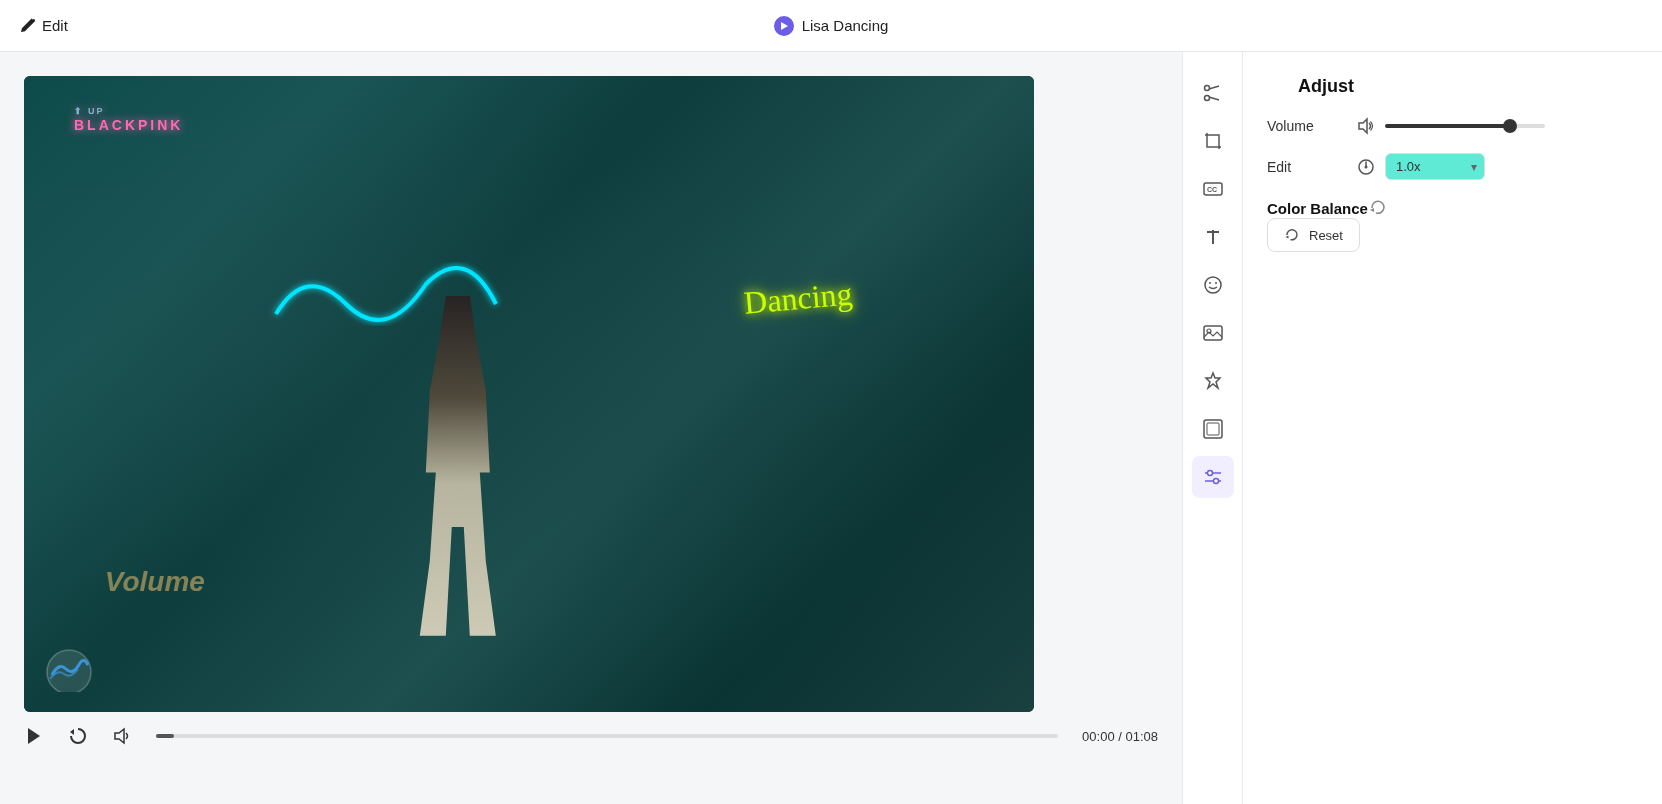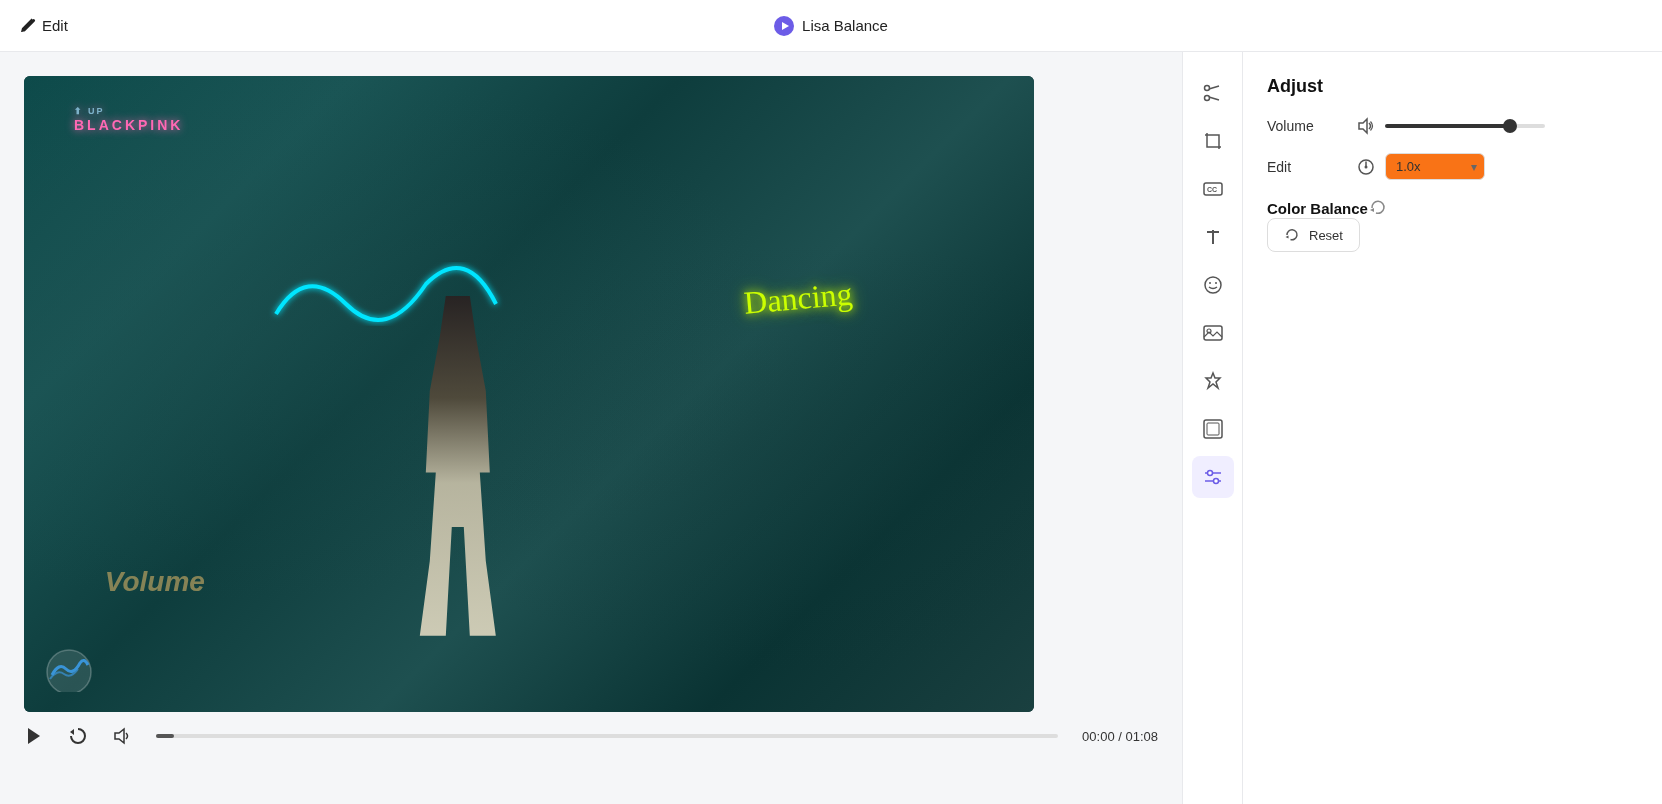--- a/index.html
+++ b/index.html
@@ -203,20 +203,21 @@
       border-left: 1px solid #e8e9ec;
       padding: 24px 24px;
       overflow-y: auto;
     }
 
     .panel-title {
       font-size: 18px;
       font-weight: 600;
       color: #111;
       margin-bottom: 20px;
+      margin-left: 31px;
     }
 
     .adjust-row {
       display: flex;
       align-items: center;
       margin-bottom: 18px;
     }
     .adjust-label {
       width: 90px;
       font-size: 14px;
@@ -252,21 +253,21 @@
       transform: translateY(-50%);
     }
 
     
     .speed-select {
       border: 1px solid #ddd;
       border-radius: 6px;
       padding: 5px 28px 5px 10px;
       font-size: 13px;
       color: #333;
-      background: #f97316;
+      background: #5eead4;
       appearance: none;
       -webkit-appearance: none;
       cursor: pointer;
       outline: none;
       min-width: 100px;
       position: relative;
     }
     .speed-select-wrapper {
       position: relative;
       display: inline-block;
@@ -374,21 +375,21 @@
 
 <div class="header">
   <div class="header-edit">
     <svg width="16" height="16" viewBox="0 0 16 16" fill="none">
       <path d="M11.5 2.5l2 2-9 9H2.5v-2l9-9zm1.06-1.06a1.5 1.5 0 012.12 2.12l-9.5 9.5a1 1 0 01-.44.26l-3 .75a.5.5 0 01-.61-.61l.75-3a1 1 0 01.26-.44l9.42-9.58z" fill="#222"></path>
     </svg>
     <span>Edit</span>
   </div>
   <div class="header-title">
     <div class="play-dot"></div>
-    <span>Lisa Balance</span>
+    <span>Lisa Dancing</span>
   </div>
 </div>
 
 <div class="main">
 
   <div class="video-area">
     <div class="video-wrapper">
       <div class="video-bg">
         <div class="wall-texture"></div>
 

